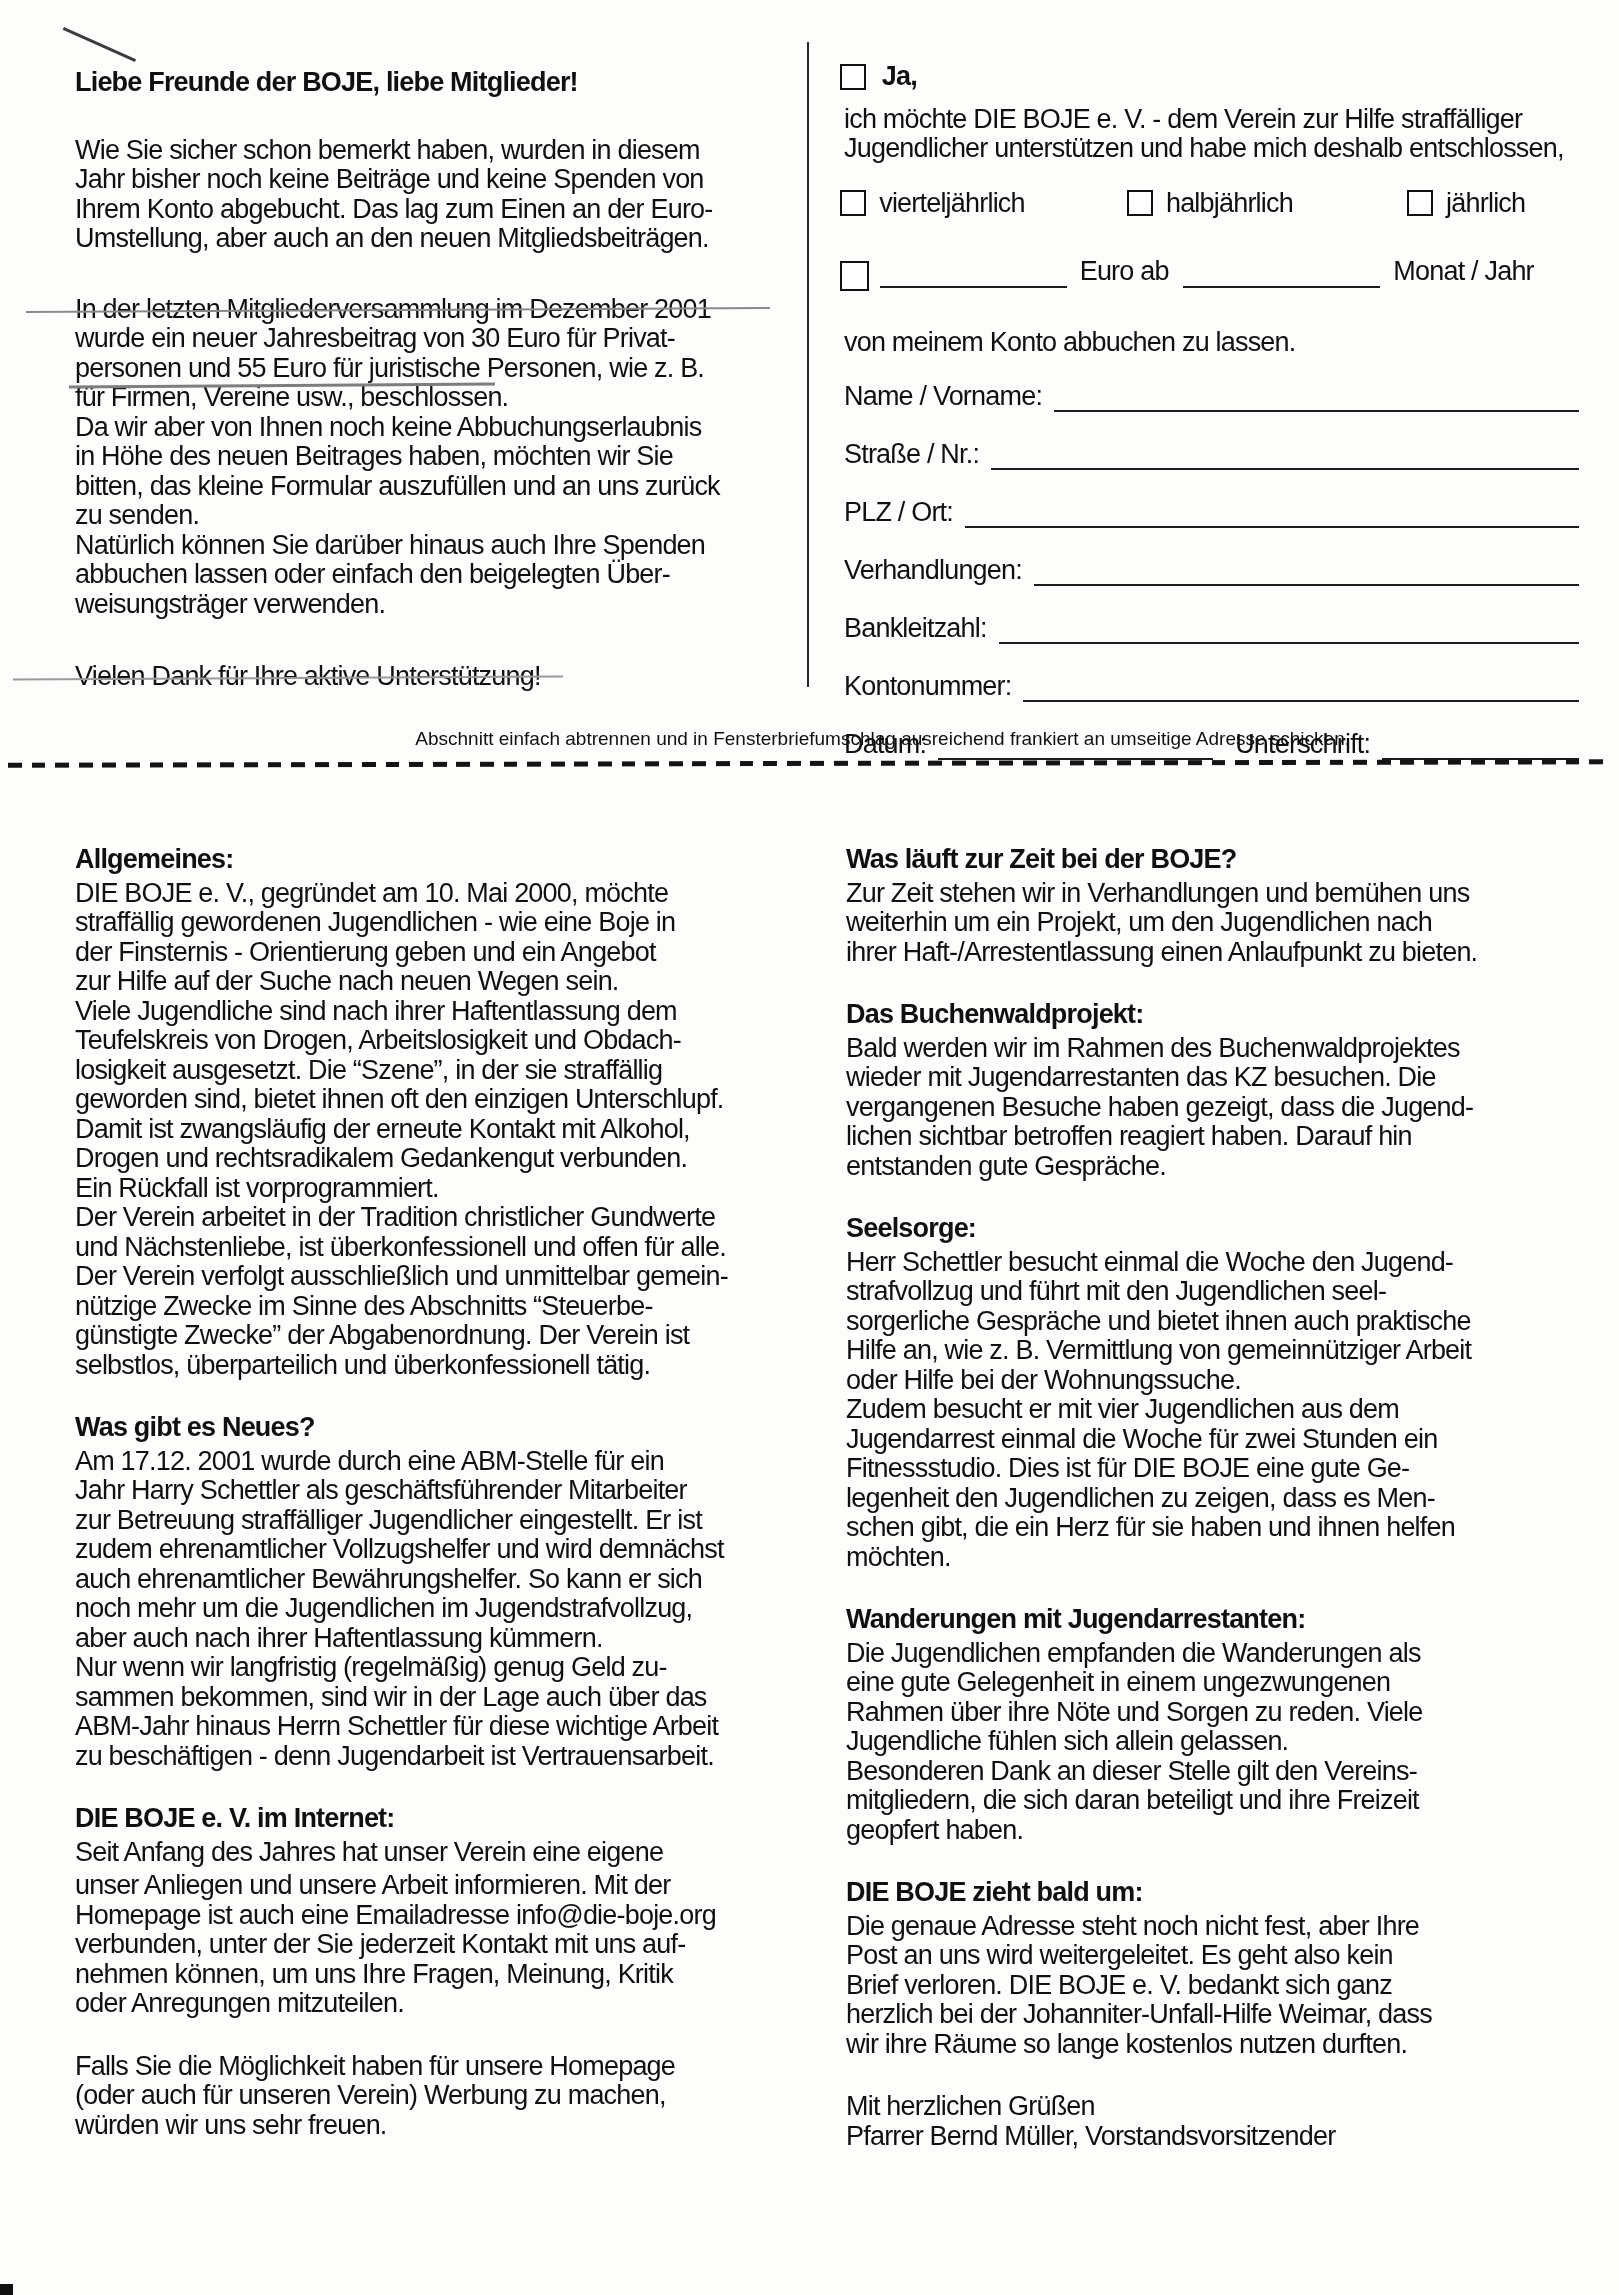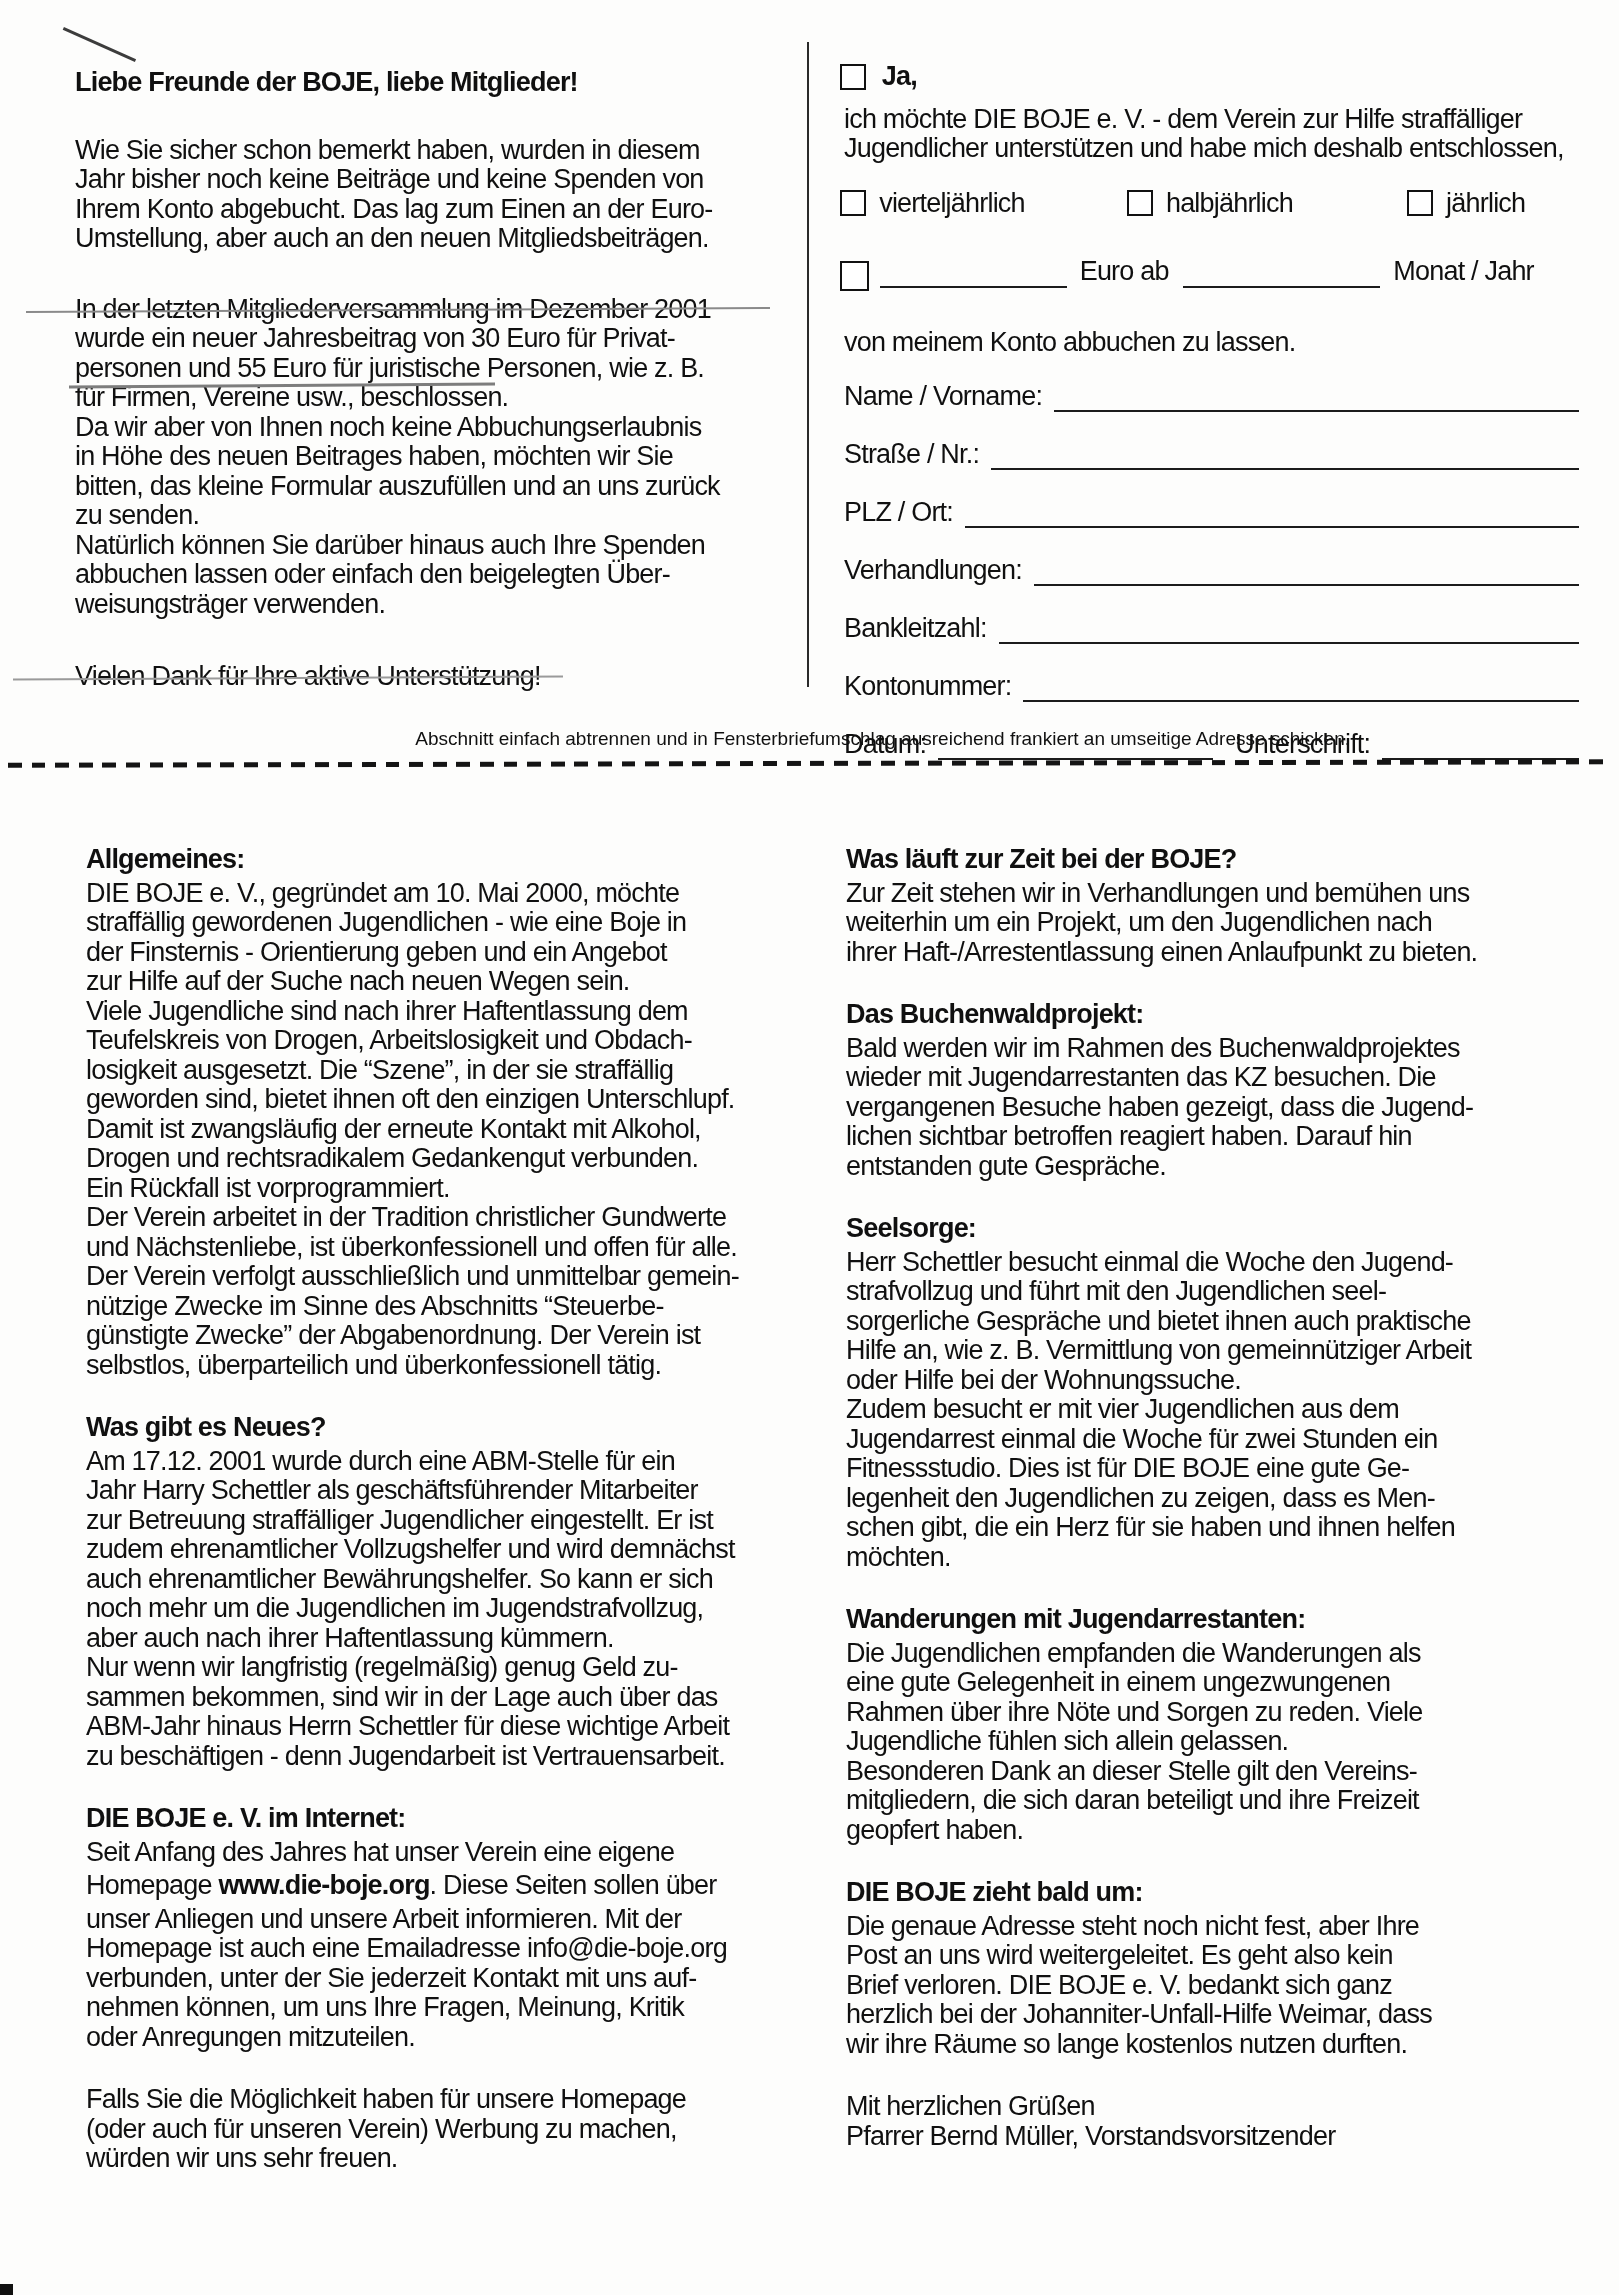--- a/index.html
+++ b/index.html
@@ -17,21 +17,21 @@
     font-size: 27px;
     line-height: 29.5px;
     letter-spacing: -0.8px;
     white-space: pre;
     margin: 4px;
   }
   .bold { font-weight: 700; }
   .col { position: absolute; }
   .col-top-left  { left: 71px; top: 64px;  width: 727px; }
   .col-top-right { left: 840px; top: 58px; width: 739px; }
-  .col-bot-left  { left: 82px; top: 841px; width: 727px; }
+  .col-bot-left  { left: 71px; top: 841px; width: 727px; }
   .col-bot-right { left: 842px; top: 841px; width: 739px; }
 
   .vline {
     position: absolute;
     left: 807px; top: 42px;
     width: 2px; height: 645px;
     background: #2a2a2a;
   }
 
   .para1 { margin-top: 38px; }
@@ -233,21 +233,20 @@
 noch mehr um die Jugendlichen im Jugendstrafvollzug,
 aber auch nach ihrer Haftentlassung kümmern.
 Nur wenn wir langfristig (regelmäßig) genug Geld zu-
 sammen bekommen, sind wir in der Lage auch über das
 ABM-Jahr hinaus Herrn Schettler für diese wichtige Arbeit
 zu beschäftigen - denn Jugendarbeit ist Vertrauensarbeit.</p>
     </div>
     <div class="section">
       <div class="txt bold">DIE BOJE e. V. im Internet:</div>
       <p class="txt">Seit Anfang des Jahres hat unser Verein eine eigene</p>
-      <p class="txt"><span>Homepage </span><span class="bold">www.die-boje.org</span><span>. Diese Seiten sollen über</span></p>
       <p class="txt">unser Anliegen und unsere Arbeit informieren. Mit der
 Homepage ist auch eine Emailadresse info@die-boje.org
 verbunden, unter der Sie jederzeit Kontakt mit uns auf-
 nehmen können, um uns Ihre Fragen, Meinung, Kritik
 oder Anregungen mitzuteilen.</p>
     </div>
     <div class="section">
       <p class="txt">Falls Sie die Möglichkeit haben für unsere Homepage
 (oder auch für unseren Verein) Werbung zu machen,
 würden wir uns sehr freuen.</p>

